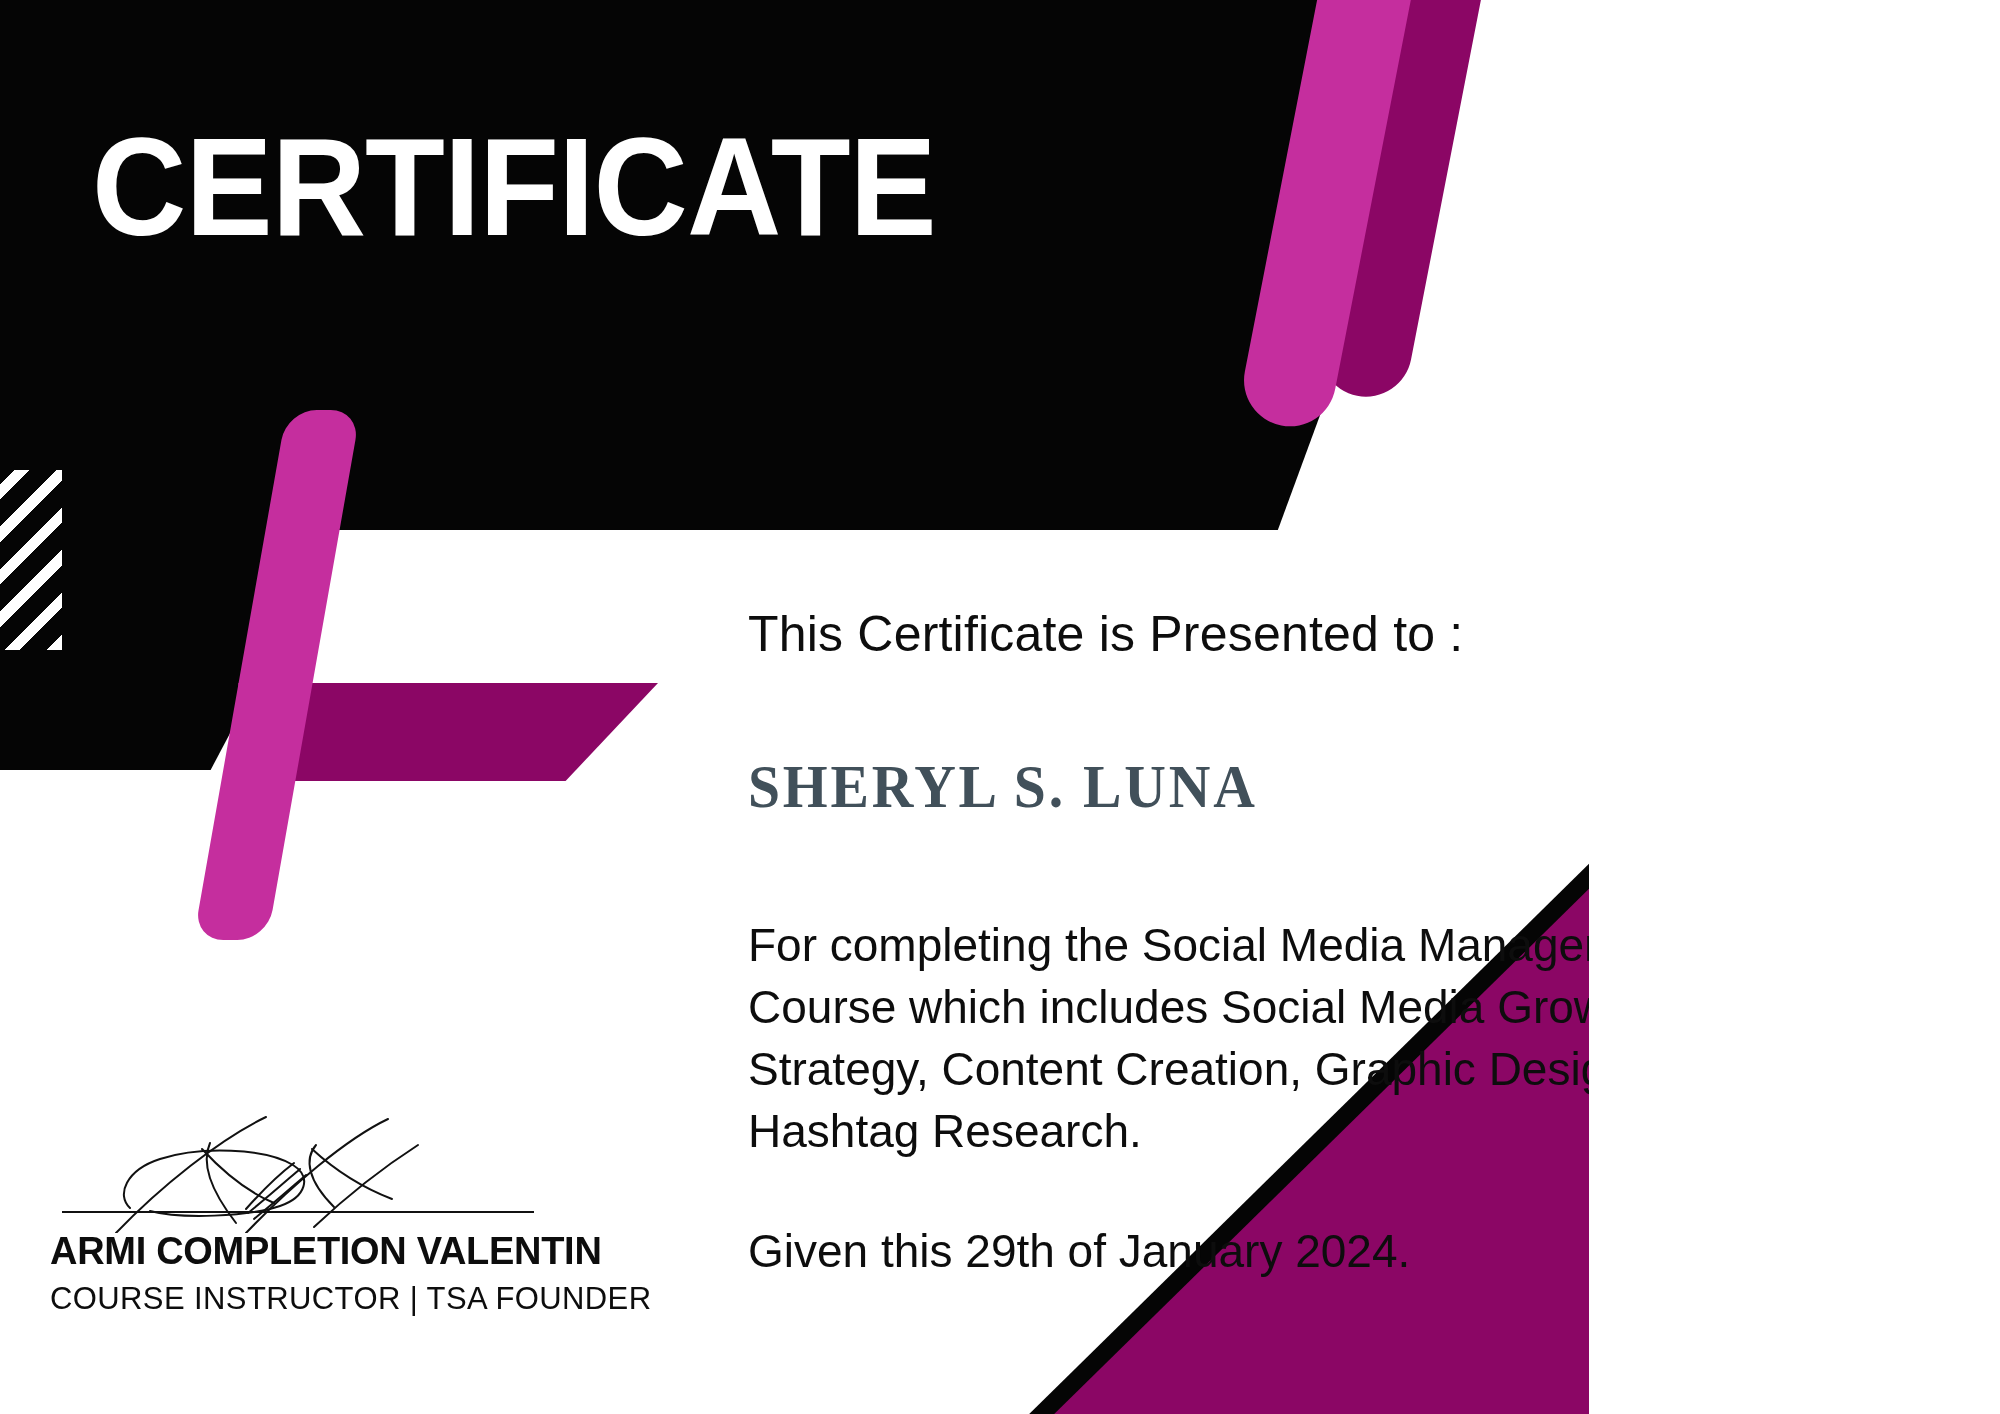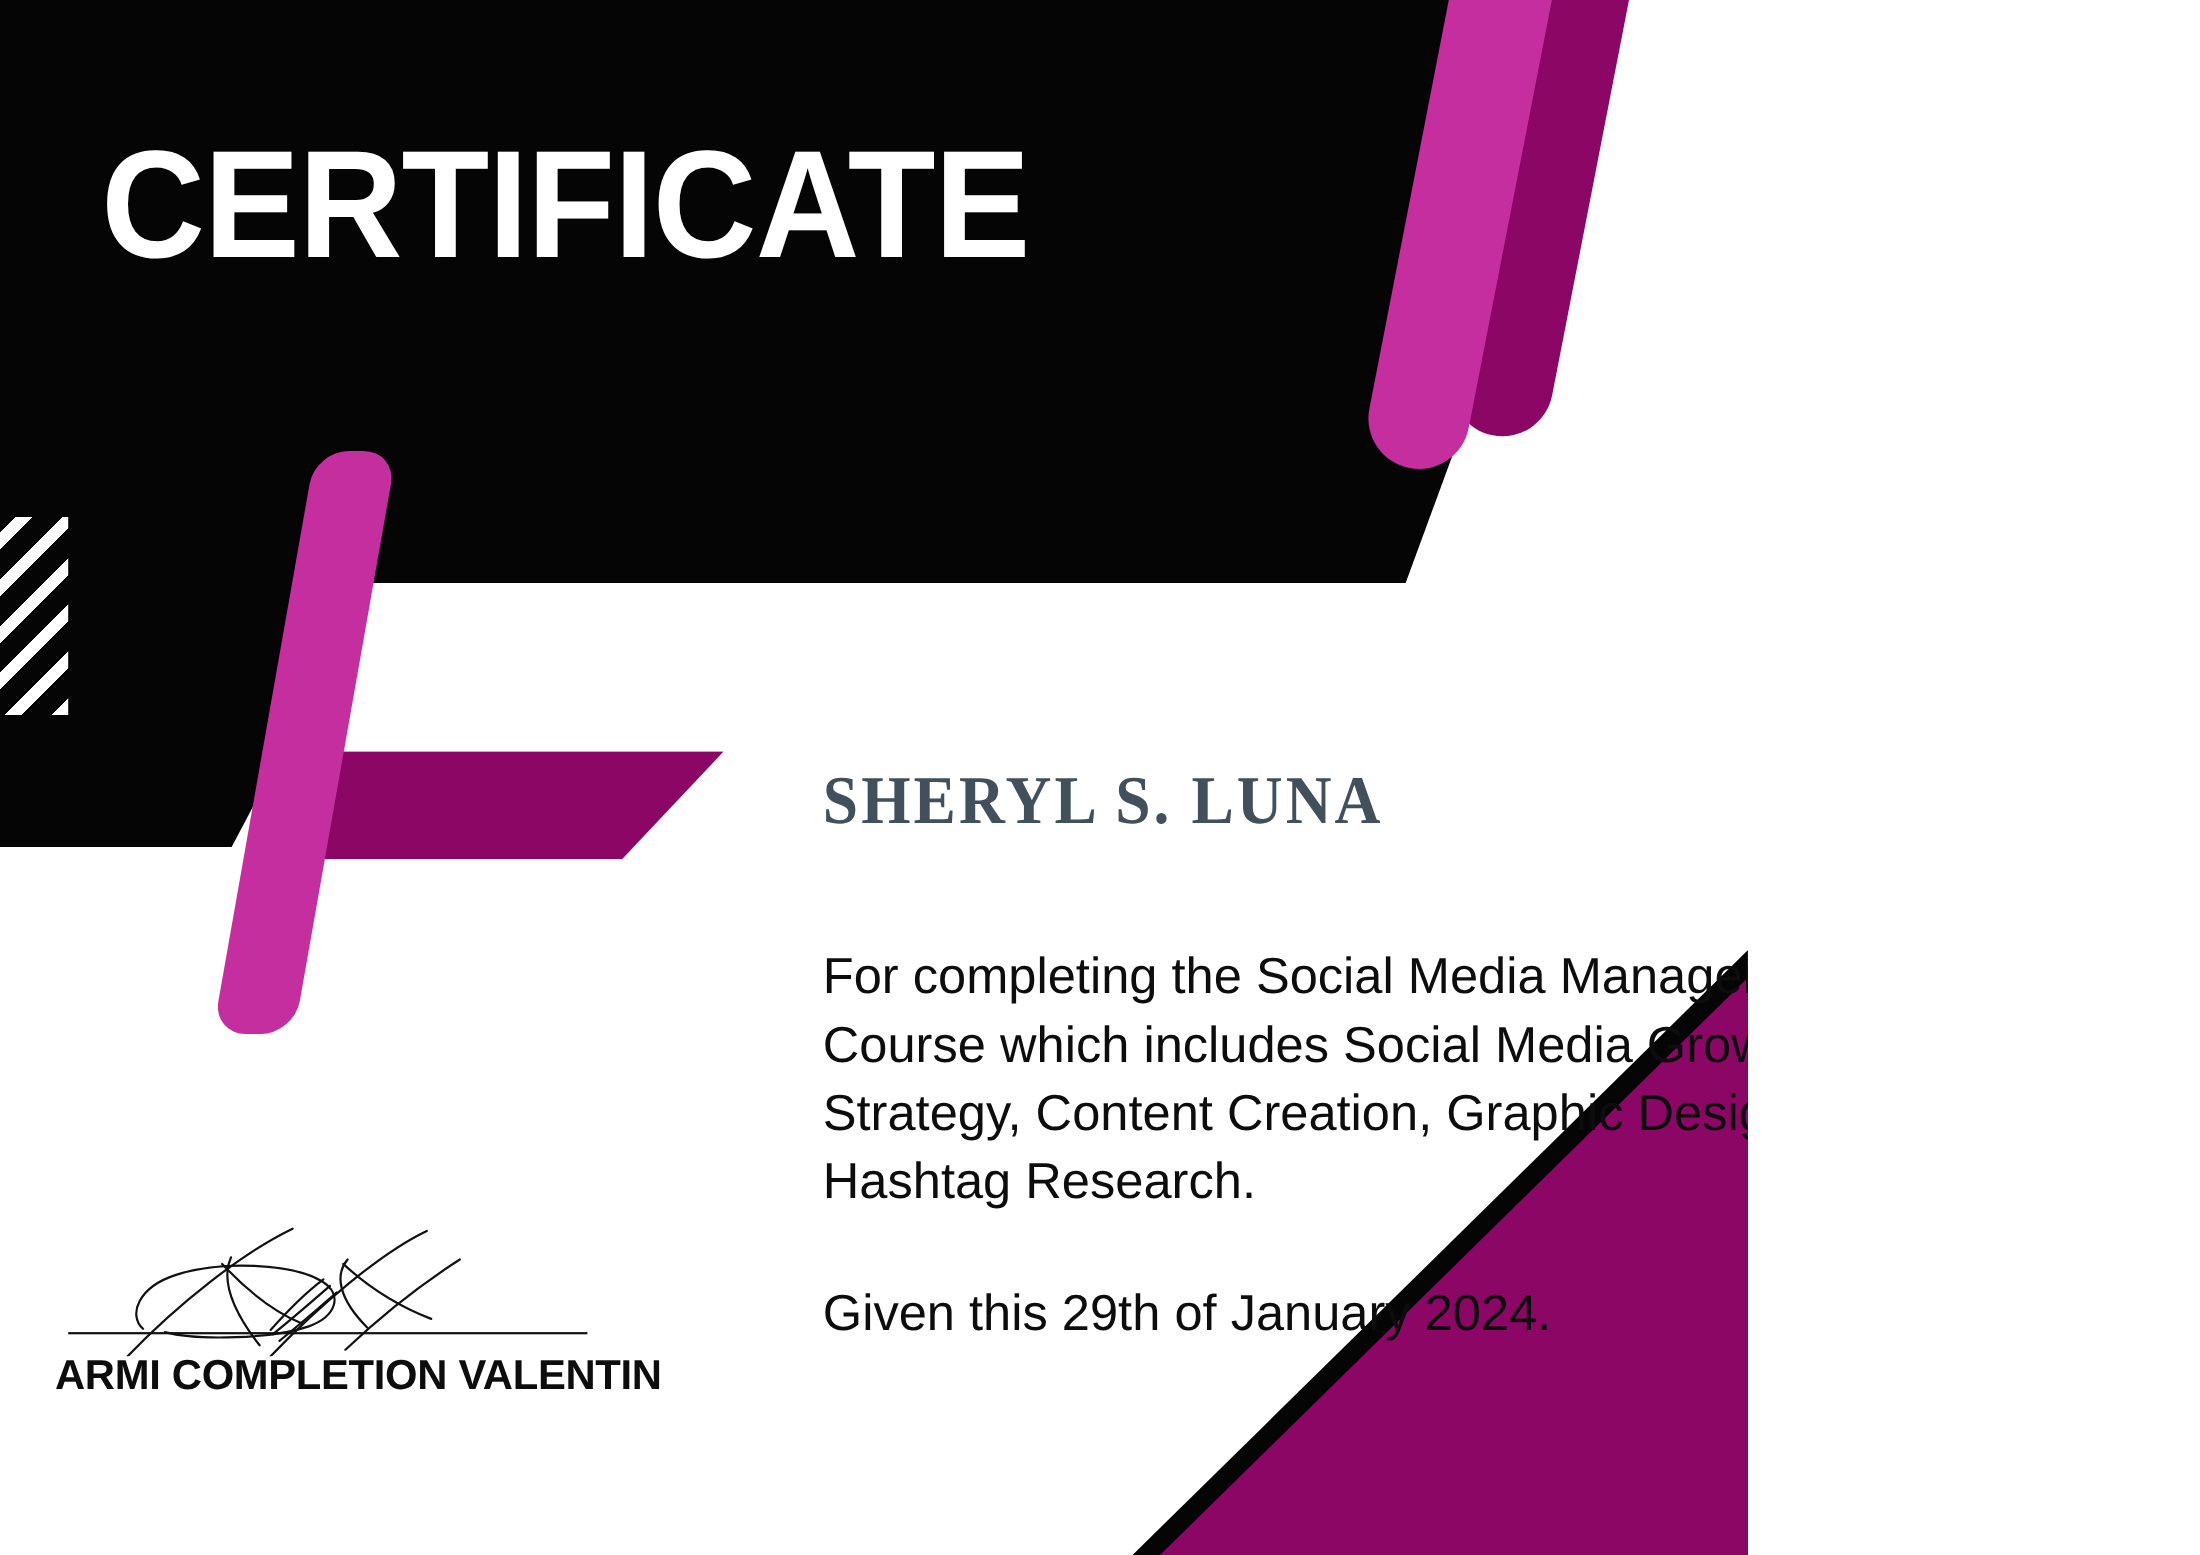--- a/index.html
+++ b/index.html
@@ -331,20 +331,21 @@
   <div id="logo-block">
     <div id="logo-mark">
       <div class="logo-shape" id="logo-a"></div>
       <div class="logo-shape" id="logo-c"></div>
       <div class="logo-shape" id="logo-b"></div>
     </div>
     <div id="logo-rule"></div>
   </div>
 
   <div id="body-block">
+    <p id="presented-to">This Certificate is Presented to :</p>
     <p id="recipient-name">SHERYL S. LUNA</p>
     <p id="description">For completing the Social Media Management Course which includes Social Media Growth Strategy, Content Creation, Graphic Design and Hashtag Research.</p>
     <p id="given-date">Given this 29th of January 2024.</p>
   </div>
 
   <div id="signature-block">
     <div id="signature-mark">
       <svg width="470" height="118" viewBox="0 0 470 118" fill="none" xmlns="http://www.w3.org/2000/svg">
         <g stroke="#111111" stroke-width="2" fill="none" stroke-linecap="round">
           <path d="M80 93 C 66 80, 76 55, 110 44 C 150 31, 215 33, 243 50 C 262 62, 256 82, 230 91 C 198 102, 130 104, 100 96"></path>
@@ -356,15 +357,16 @@
           <path d="M204 104 C 224 88, 242 72, 256 60"></path>
           <path d="M196 118 C 240 72, 296 24, 338 4"></path>
           <path d="M284 92 C 258 66, 254 44, 266 30"></path>
           <path d="M262 34 C 288 58, 316 74, 342 84"></path>
           <path d="M264 112 C 300 78, 340 48, 368 30"></path>
         </g>
       </svg>
     </div>
     <div id="signature-rule"></div>
     <div id="signer-name">ARMI COMPLETION VALENTIN</div>
+    <div id="signer-role">COURSE INSTRUCTOR | TSA FOUNDER</div>
   </div>
 
 </div>
 
 </body></html>

